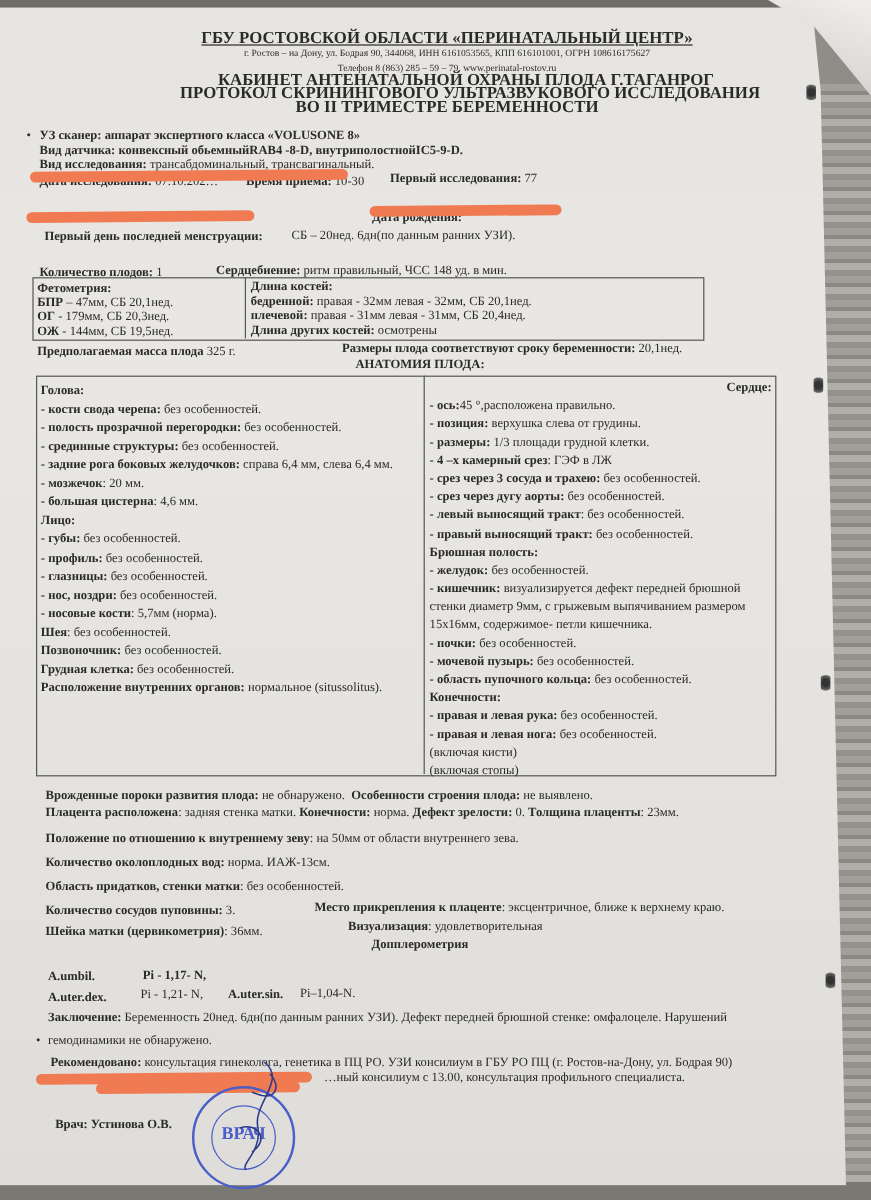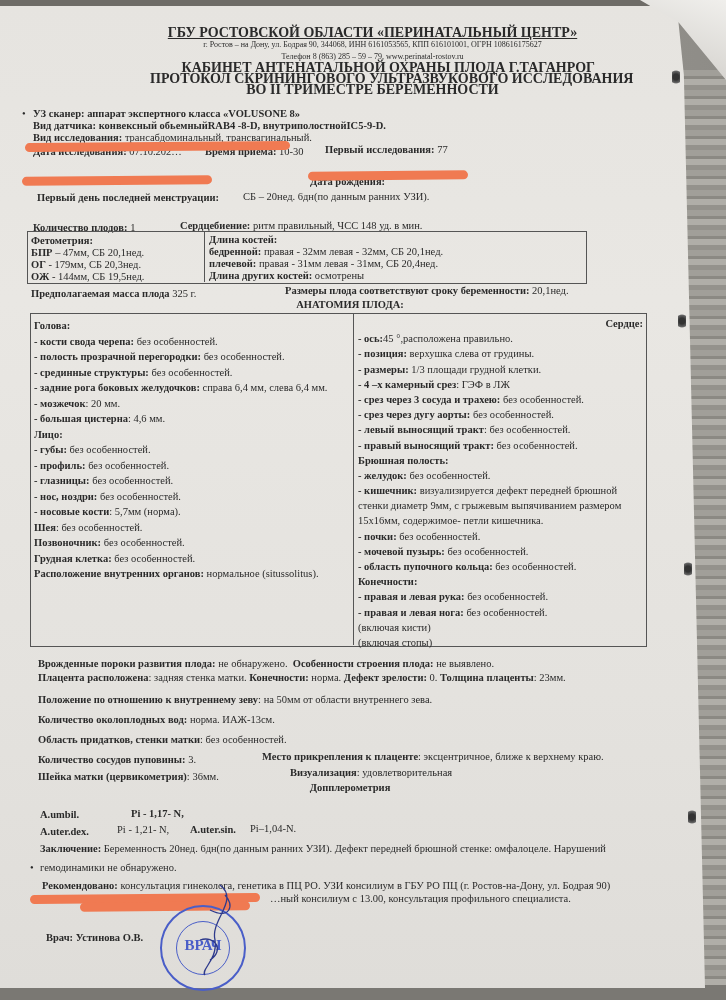--- a/index.html
+++ b/index.html
@@ -137,21 +137,21 @@
 <div class="t" style="left:38px;top:694px;"><span class="b">Положение по отношению к внутреннему зеву</span><span>: на  50мм от области внутреннего зева.</span></div>
 <div class="t" style="left:38px;top:714px;"><span class="b">Количество околоплодных вод:</span><span>  норма.       ИАЖ-13см.</span></div>
 <div class="t" style="left:38px;top:734px;"><span class="b">Область придатков, стенки матки</span><span>: без особенностей.</span></div>
 <div class="t" style="left:38px;top:754px;"><span class="b">Количество сосудов пуповины:</span><span> 3.</span></div>
 <div class="t" style="left:262px;top:751px;"><span class="b">Место прикрепления к плаценте</span><span>: эксцентричное, ближе к верхнему краю.</span></div>
 <div class="t" style="left:38px;top:771px;"><span class="b">Шейка матки (цервикометрия)</span><span>:  36мм.</span></div>
 <div class="t" style="left:290px;top:767px;"><span class="b">Визуализация</span><span>:   удовлетворительная</span></div>
 
 <div class="t b c" style="left:200px;top:782px;width:300px;">Допплерометрия</div>
 <div class="t b" style="left:40px;top:809px;">A.umbil.</div>
-<div class="t" style="left:131px;top:808px;"><span class="b">Pi  - 1,17- N,</span></div>
+<div class="t" style="left:119px;top:808px;"><span class="b">Pi  - 1,17- N,</span></div>
 <div class="t b" style="left:40px;top:826px;">A.uter.dex.</div>
 <div class="t" style="left:117px;top:824px;">Pi  - 1,21- N,</div>
 <div class="t b" style="left:190px;top:824px;">A.uter.sin.</div>
 <div class="t" style="left:250px;top:823px;">Pi–1,04-N.</div>
 
 <div class="t" style="left:40px;top:843px;"><span class="b">Заключение:</span><span> Беременность  20нед.  6дн(по данным ранних УЗИ). Дефект передней брюшной стенке: омфалоцеле. Нарушений</span></div>
 <div class="t" style="left:30px;top:862px;">•</div>
 <div class="t" style="left:40px;top:862px;">гемодинамики не обнаружено.</div>
 
 <div class="t" style="left:42px;top:880px;"><span class="b">Рекомендовано:</span><span> консультация гинеколога, генетика в ПЦ РО.  УЗИ консилиум в ГБУ РО ПЦ (г. Ростов-на-Дону, ул. Бодрая 90)</span></div>

